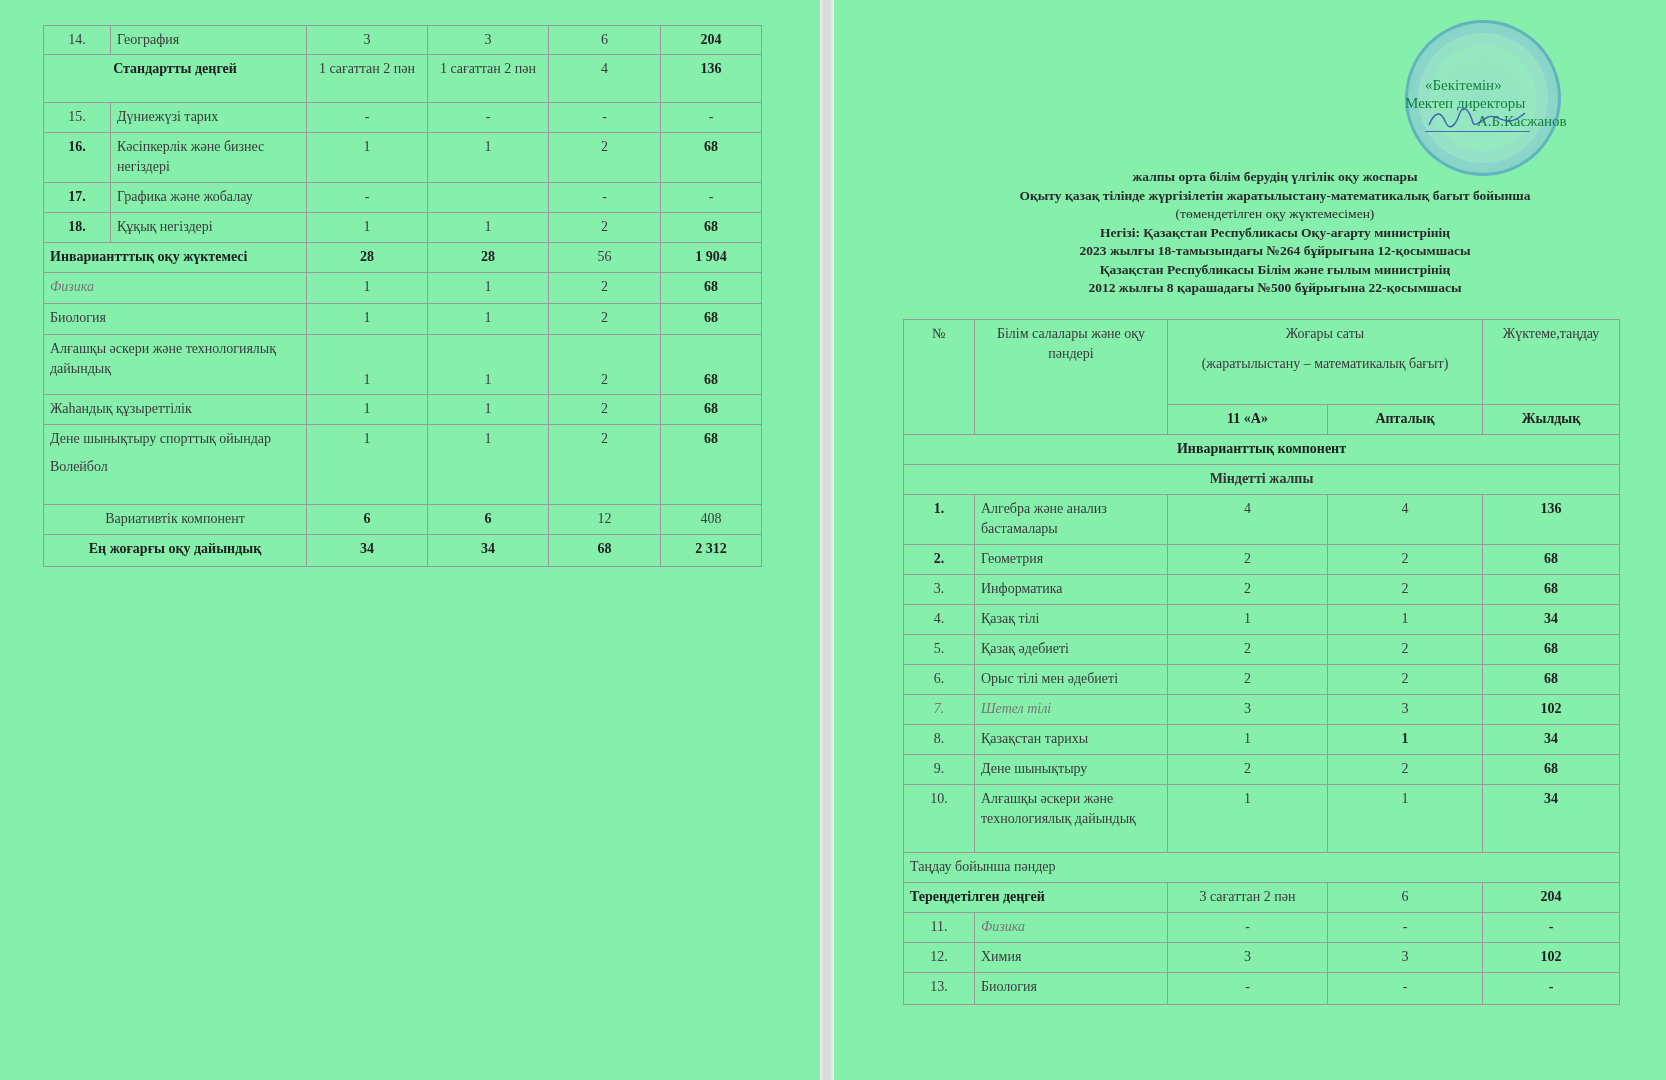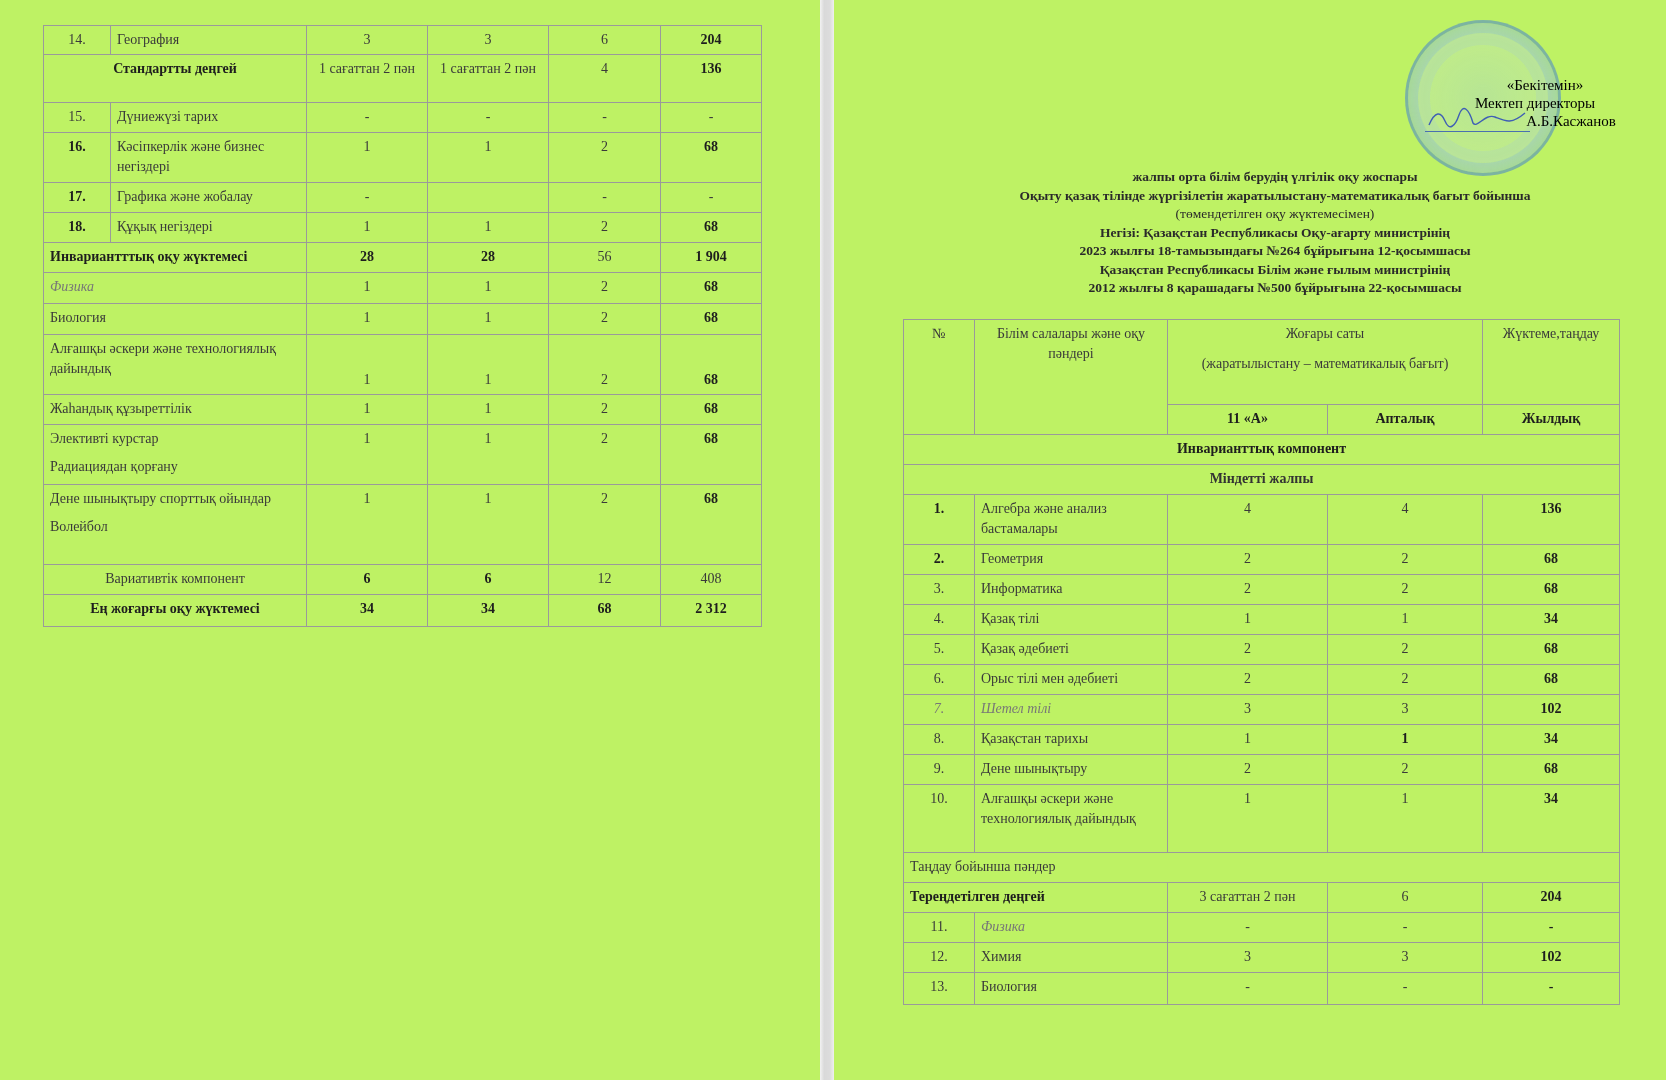--- a/index.html
+++ b/index.html
@@ -2,21 +2,21 @@
 <html><head>
 <meta charset="utf-8">
 <style>
   html, body { margin:0; padding:0; }
   body {
     width:1666px; height:1080px; position:relative; overflow:hidden;
     background:#ffffff;
     font-family:"Liberation Serif","DejaVu Serif",serif;
     color:#2a2a2a;
   }
-  .page { position:absolute; top:0; height:1080px; background:#bef264; }
+  .page { position:absolute; top:0; height:1080px; background:#86efac; }
   #page-left { left:0; width:820px; }
   #page-right { left:834px; width:832px; }
   .gutter {
     position:absolute; left:820px; top:0; width:14px; height:1080px;
     background:linear-gradient(to right,#f2f2f2 0%,#d9d9d9 30%,#dcdcdc 70%,#efefef 100%);
   }
   table.doc {
     border-collapse:collapse; position:absolute; table-layout:fixed;
     font-size:14px; line-height:20px;
   }
@@ -45,21 +45,21 @@
 
   .stamp {
     position:absolute; left:1405px; top:20px; width:150px; height:150px;
     border-radius:50%;
     border:3px solid rgba(70,130,210,0.55);
     box-shadow:inset 0 0 0 10px rgba(120,170,230,0.25), inset 0 0 0 22px rgba(150,190,235,0.18);
     background:radial-gradient(circle, rgba(170,205,240,0.35) 0%, rgba(200,222,245,0.25) 60%, rgba(255,255,255,0) 72%);
   }
   .approve {
     position:absolute; left:1405px; top:76px; width:260px;
-    font-size:15px; line-height:18px; color:#000000;text-align:center;
+    font-size:15px; line-height:18px; color:#15803d;
   }
   .approve .l1 { padding-left:20px; }
   .approve .l3 { padding-left:72px; }
   .signature {
     position:absolute; left:1425px; top:113px; width:105px; height:18px;
     border-bottom:1px solid #4a6fb0;
   }
   .signature svg { position:absolute; left:0; top:-6px; }
   .doc-title {
     position:absolute; left:905px; top:168px; width:740px;
@@ -156,49 +156,39 @@
         <td class="c" style="vertical-align:bottom">2</td>
         <td class="c b" style="vertical-align:bottom">68</td>
       </tr>
       <tr style="height:30px">
         <td colspan="2">Жаһандық құзыреттілік</td>
         <td class="c">1</td>
         <td class="c">1</td>
         <td class="c">2</td>
         <td class="c b">68</td>
       </tr>
-      <tr style="height:60px">
-        <td colspan="2">
-          <div>Элективті курстар</div>
-          <div style="margin-top:8px">Радиациядан қорғану</div>
-        </td>
-        <td class="c">1</td>
-        <td class="c">1</td>
-        <td class="c">2</td>
-        <td class="c b">68</td>
-      </tr>
       <tr style="height:80px">
         <td colspan="2">
           <div>Дене шынықтыру спорттық ойындар</div>
           <div style="margin-top:8px">Волейбол</div>
         </td>
         <td class="c">1</td>
         <td class="c">1</td>
         <td class="c">2</td>
         <td class="c b">68</td>
       </tr>
       <tr style="height:30px">
         <td colspan="2" class="c">Вариативтік компонент</td>
         <td class="c b">6</td>
         <td class="c b">6</td>
         <td class="c">12</td>
         <td class="c">408</td>
       </tr>
       <tr style="height:32px">
-        <td colspan="2" class="c b">Ең жоғарғы оқу жүктемесі</td>
+        <td colspan="2" class="c b">Ең жоғарғы оқу дайындық</td>
         <td class="c b">34</td>
         <td class="c b">34</td>
         <td class="c b">68</td>
         <td class="c b">2 312</td>
       </tr>
     </tbody>
   </table>
 </div>
 
 <div class="gutter"></div>

